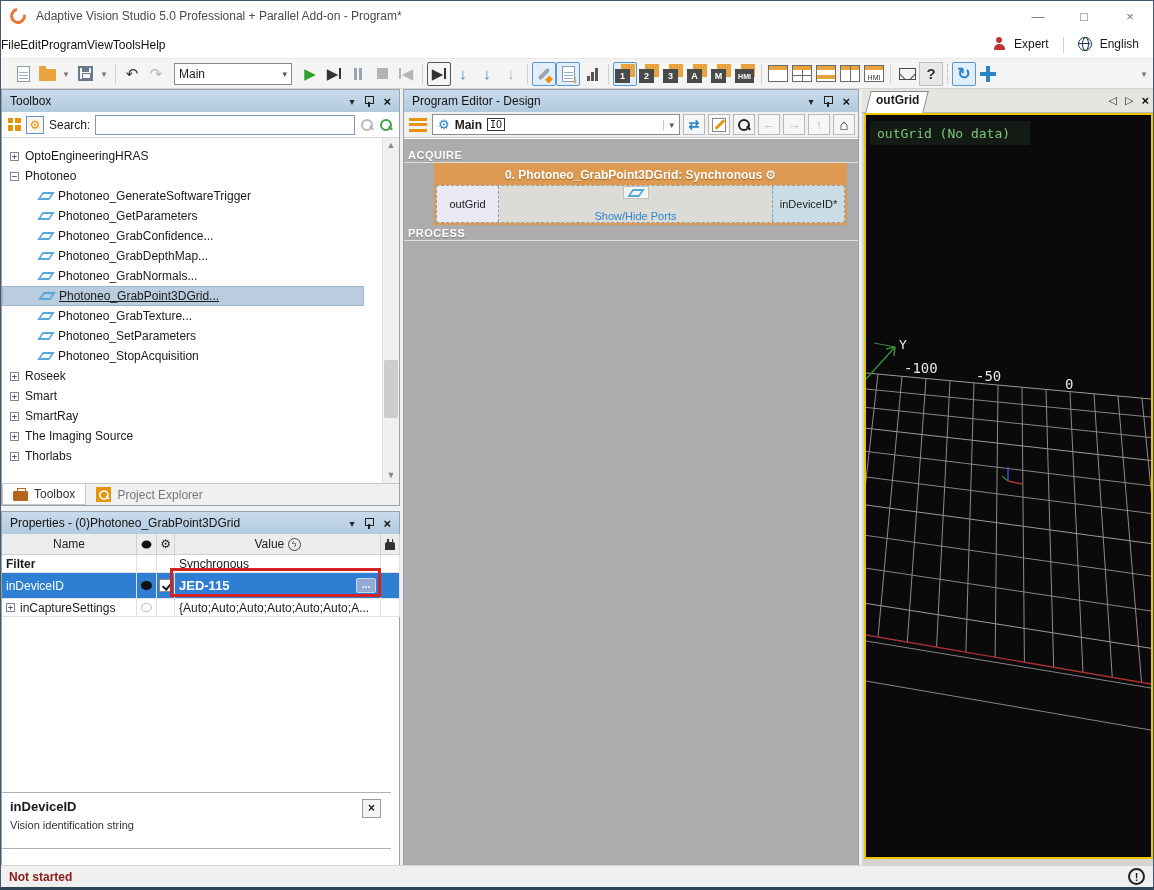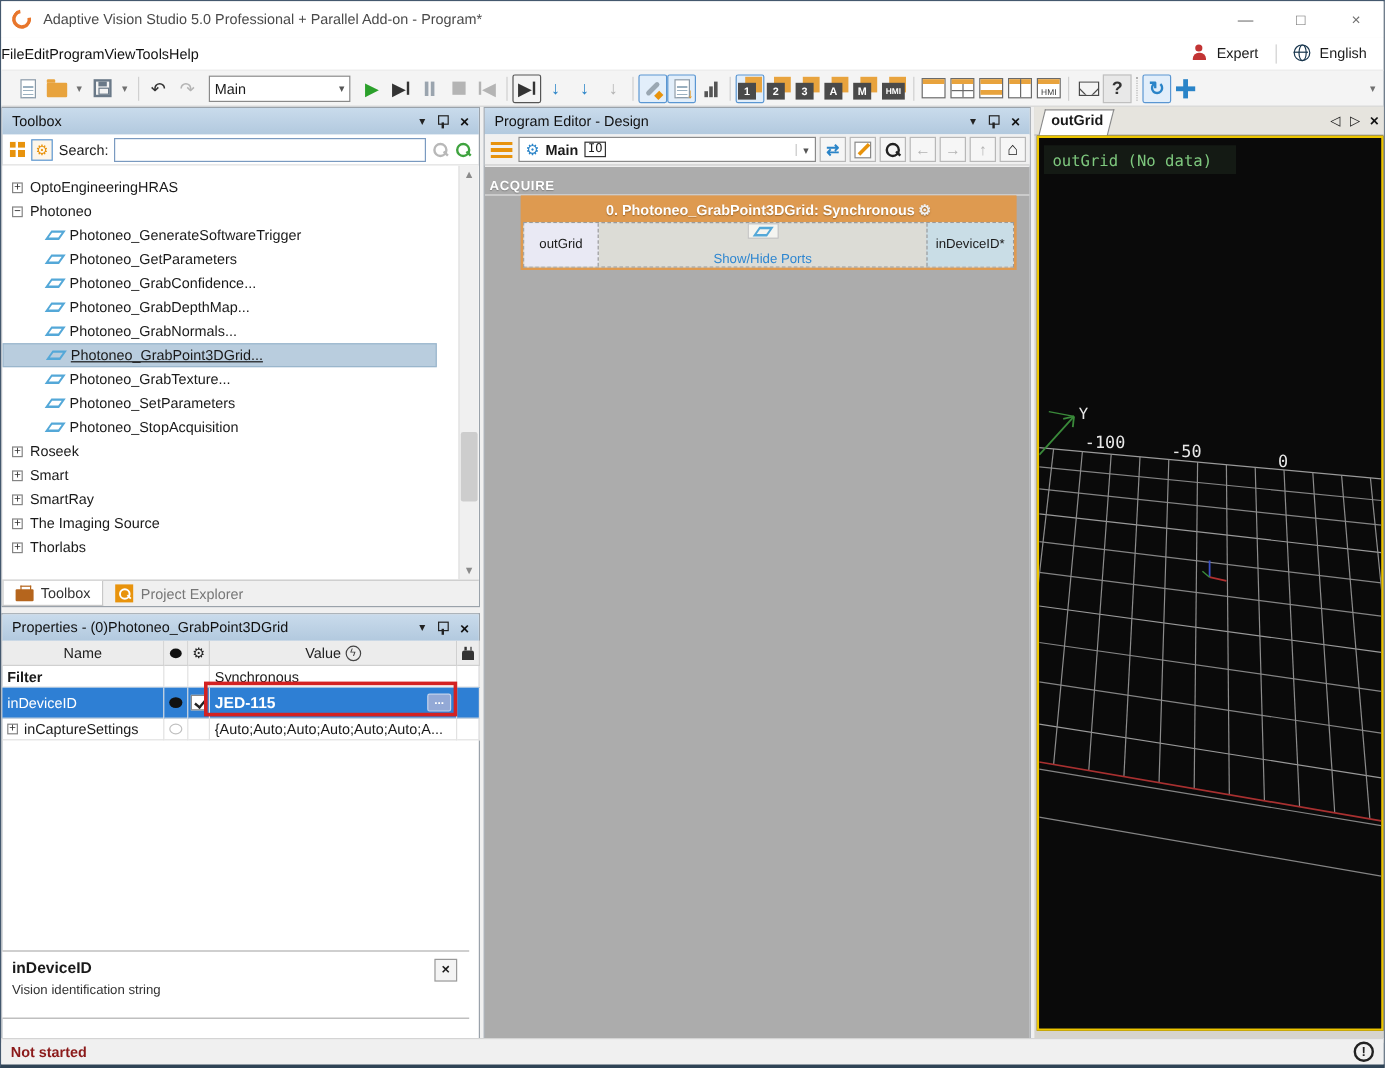--- a/index.html
+++ b/index.html
@@ -520,20 +520,21 @@
           <span class="port out">outGrid</span>
           <span class="portmid">
             <span class="pbox">
                 <span class="para"></span>
               </span>
             <span class="linktext">Show/Hide Ports</span>
           </span>
           <span class="port in">inDeviceID*</span>
         </div>
       </div>
+      <div class="seclabel" style="margin-top:62px">PROCESS</div>
     </div>
   </div>
 
   <div style="position:absolute; left:861px; top:88px; width:293px; height:780px; background:#d6d4ce;">
     <div class="tabbar">
       <span class="vtab"></span>
       <span class="vtabtext">outGrid</span>
       <span class="tabicons">
         <span>◁</span>
         <span>▷</span>

